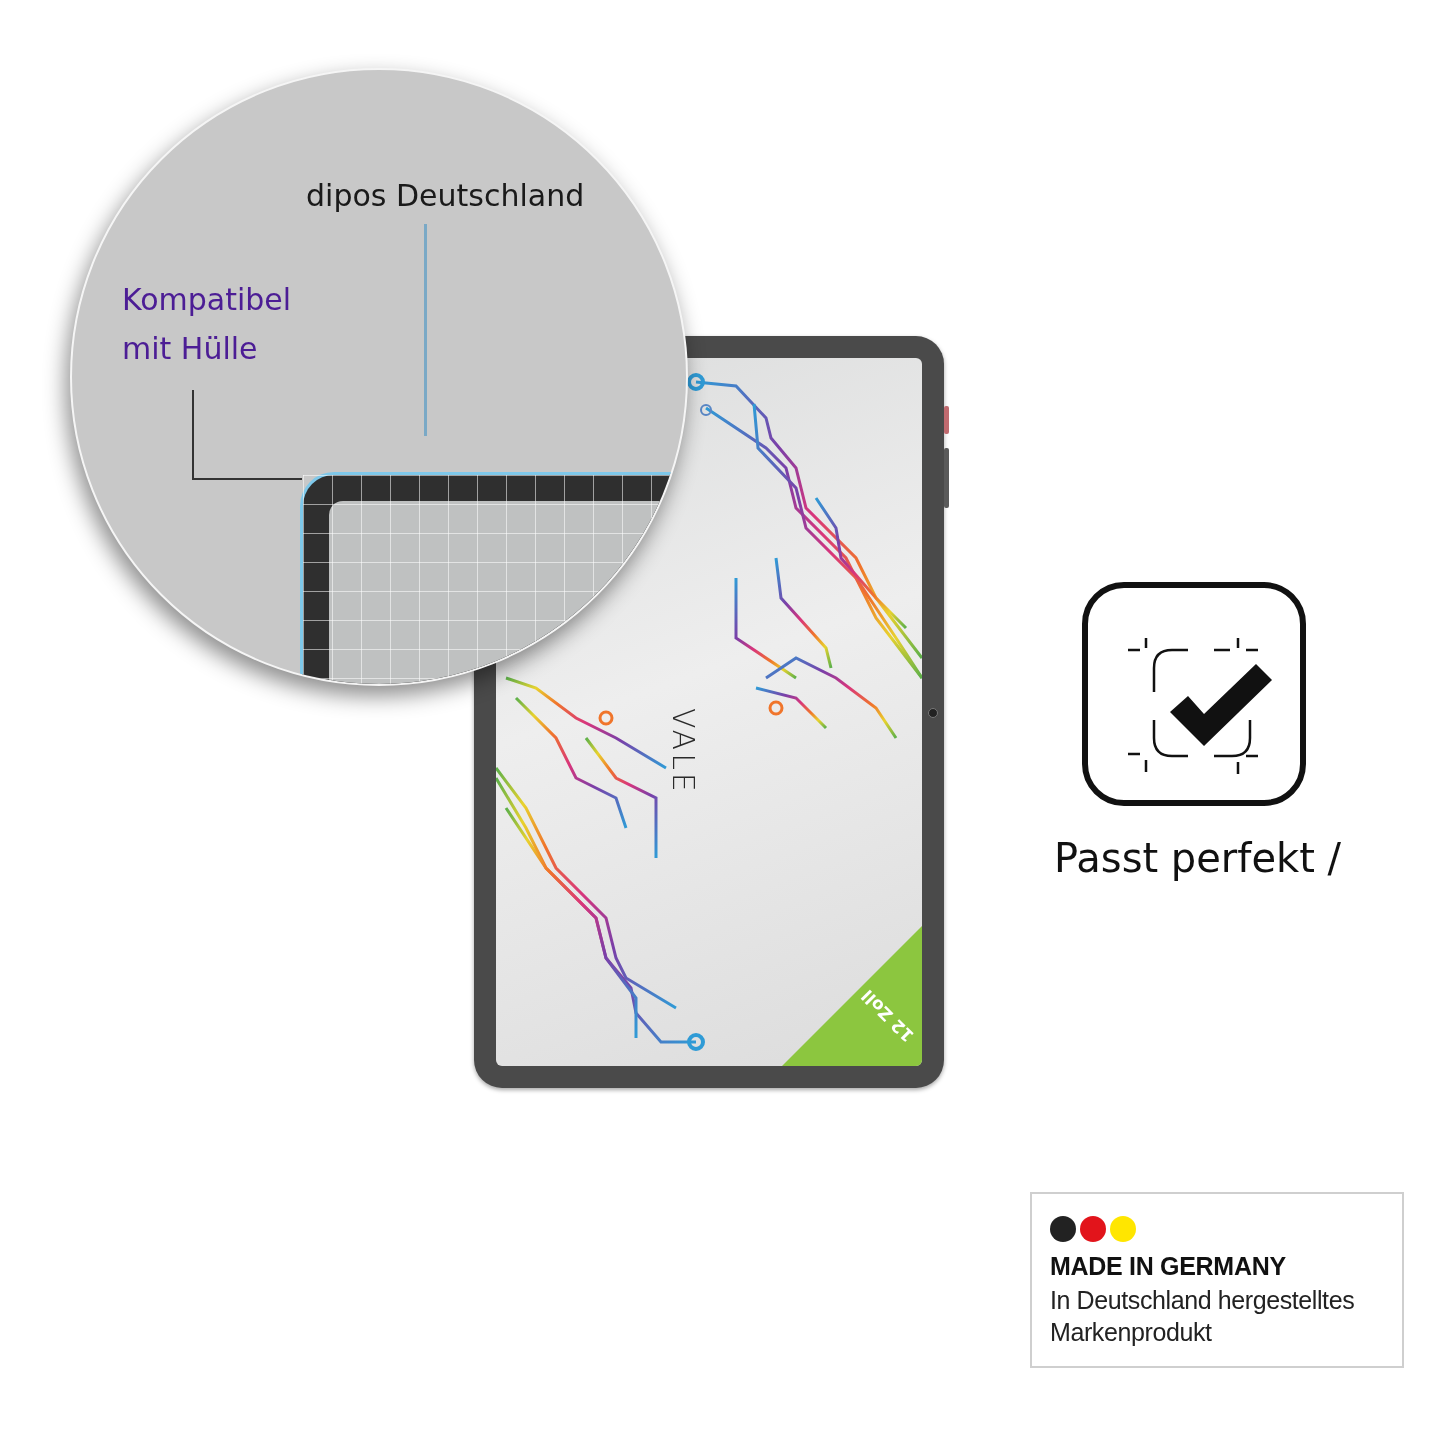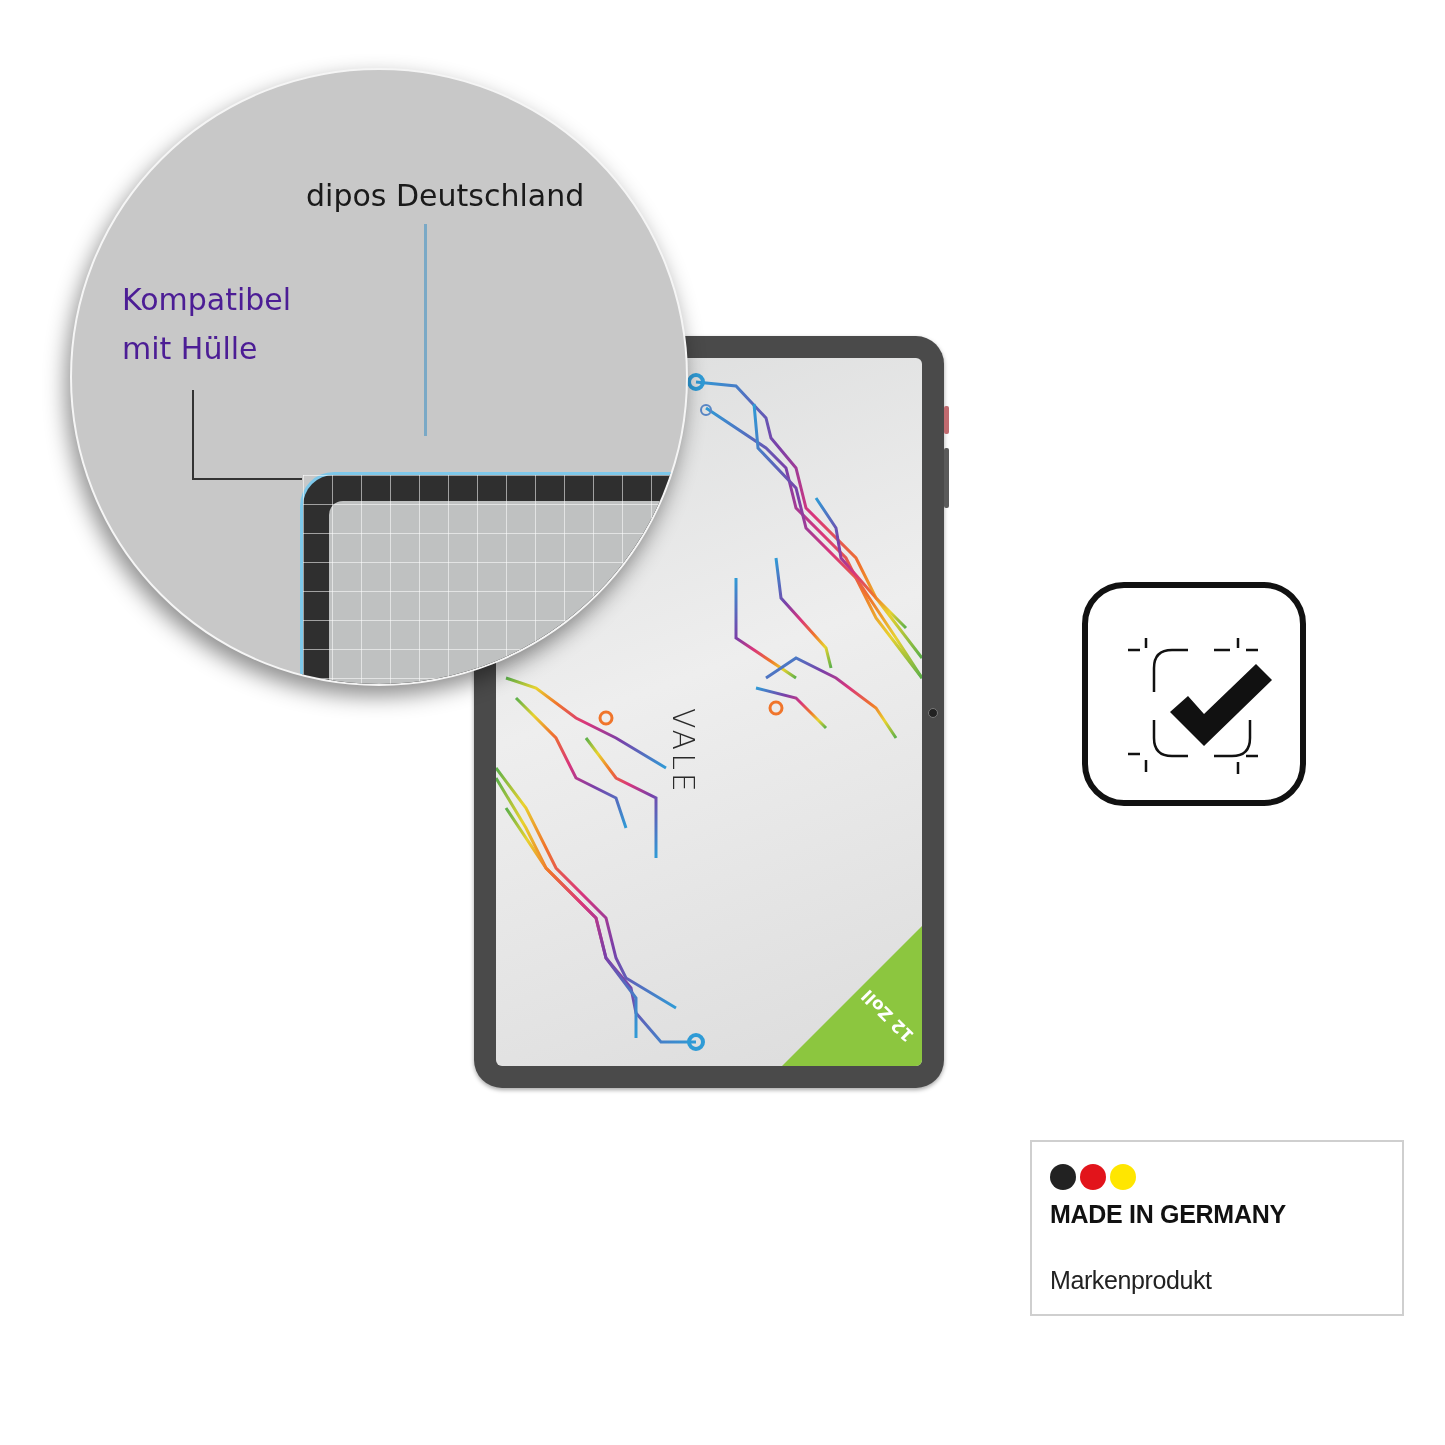--- a/index.html
+++ b/index.html
@@ -27,21 +27,21 @@
   .mag-device { position:absolute; left:228px; top:402px; width:500px; height:320px; background:#2f2f2f; border-radius:34px 0 0 0; border-top:3px solid #7ec8ea; border-left:3px solid #7ec8ea; }
   .mag-screen { position:absolute; left:26px; top:26px; right:0; bottom:0; background:#bfc1c1; border-radius:14px 0 0 0; }
   .mag-grid { position:absolute; inset:0; background-image:linear-gradient(rgba(255,255,255,0.55) 1px, transparent 1px), linear-gradient(90deg, rgba(255,255,255,0.55) 1px, transparent 1px); background-size:29px 29px; }
   .mag-blue-dot { position:absolute; left:310px; top:55px; width:26px; height:26px; border-radius:50%; border:5px solid #3a8fd0; border-right-color:transparent; opacity:0.9; }
 
   
   .feature-icon { position:absolute; left:1082px; top:582px; width:224px; height:224px; border:6px solid #111; border-radius:42px; box-sizing:border-box; background:#fff; }
   .feature-label { position:absolute; left:1000px; top:832px; width:395px; text-align:center; font-family:"DejaVu Sans", sans-serif; font-size:40px; line-height:52px; color:#111; }
 
   
-  .badge { position:absolute; left:1030px; top:1140px; width:374px; height:176px; border:2px solid #cfcfcf; box-sizing:border-box; background:#fff;padding-left:45px; }
+  .badge { position:absolute; left:1030px; top:1192px; width:374px; height:176px; border:2px solid #cfcfcf; box-sizing:border-box; background:#fff;padding-left:45px; }
   .dots { position:absolute; left:18px; top:22px; display:flex; gap:4px; }
   .dot { width:26px; height:26px; border-radius:50%; }
   .badge-title { position:absolute; left:18px; top:58px; font-family:"Liberation Sans", sans-serif; font-weight:bold; font-size:25px; color:#111; letter-spacing:-0.3px; }
   .badge-line { position:absolute; left:18px; font-family:"Liberation Sans", sans-serif; font-size:25px; color:#222; letter-spacing:-0.4px; }
 </style>
 </head>
 <body>
 
 <div class="tablet">
   <div class="side-btn-red"></div>
@@ -122,23 +122,25 @@
       <path d="M40 166 L52 166 M58 172 L58 184 M158 168 L170 168 M150 174 L150 186"></path>
       <path d="M66 104 L66 80 Q66 62 84 62 L100 62"></path>
       <path d="M126 62 L142 62"></path>
       <path d="M66 132 L66 150 Q66 168 84 168 L100 168"></path>
       <path d="M126 168 L144 168 Q162 168 162 150 L162 132"></path>
     </g>
     <path d="M82 124 L100 108 L116 126 L168 76 L184 92 L116 158 Z" fill="#111"></path>
   </svg>
 </div>
 <div class="feature-label">
+  <div>Passt perfekt /</div>
 </div>
 
 <div class="badge">
   <div class="dots">
     <div class="dot" style="background:#222222"></div>
     <div class="dot" style="background:#e2141b"></div>
     <div class="dot" style="background:#ffe600"></div>
   </div>
   <div class="badge-title">MADE IN GERMANY</div>
+  <div class="badge-line" style="top:92px">In Deutschland hergestelltes</div>
   <div class="badge-line" style="top:124px">Markenprodukt</div>
 </div>
 
 </body></html>

